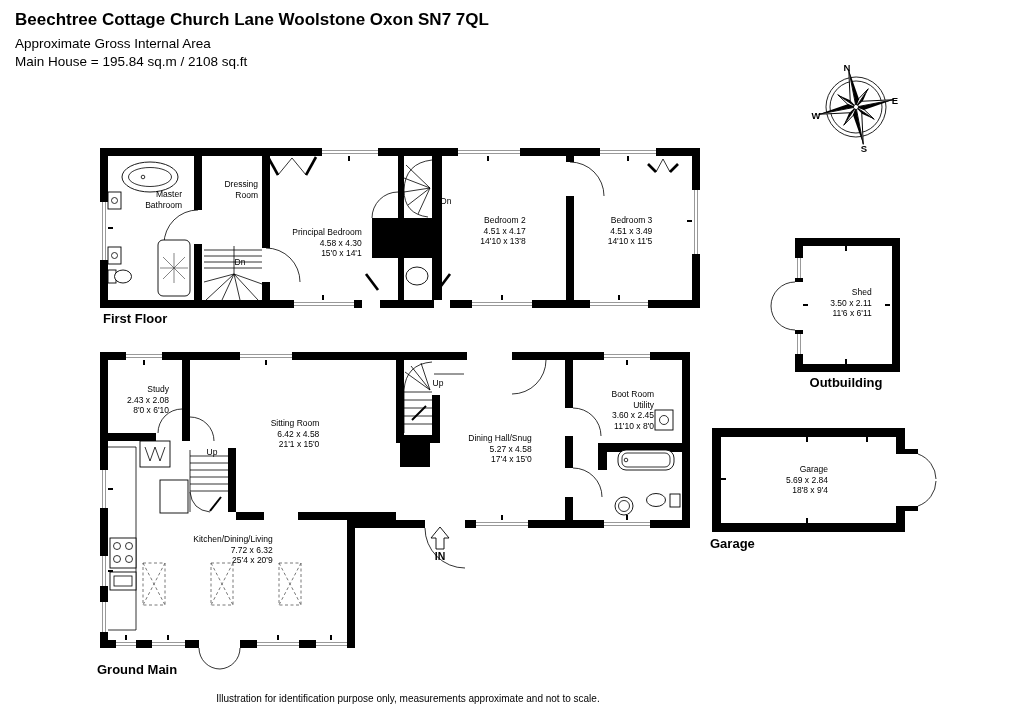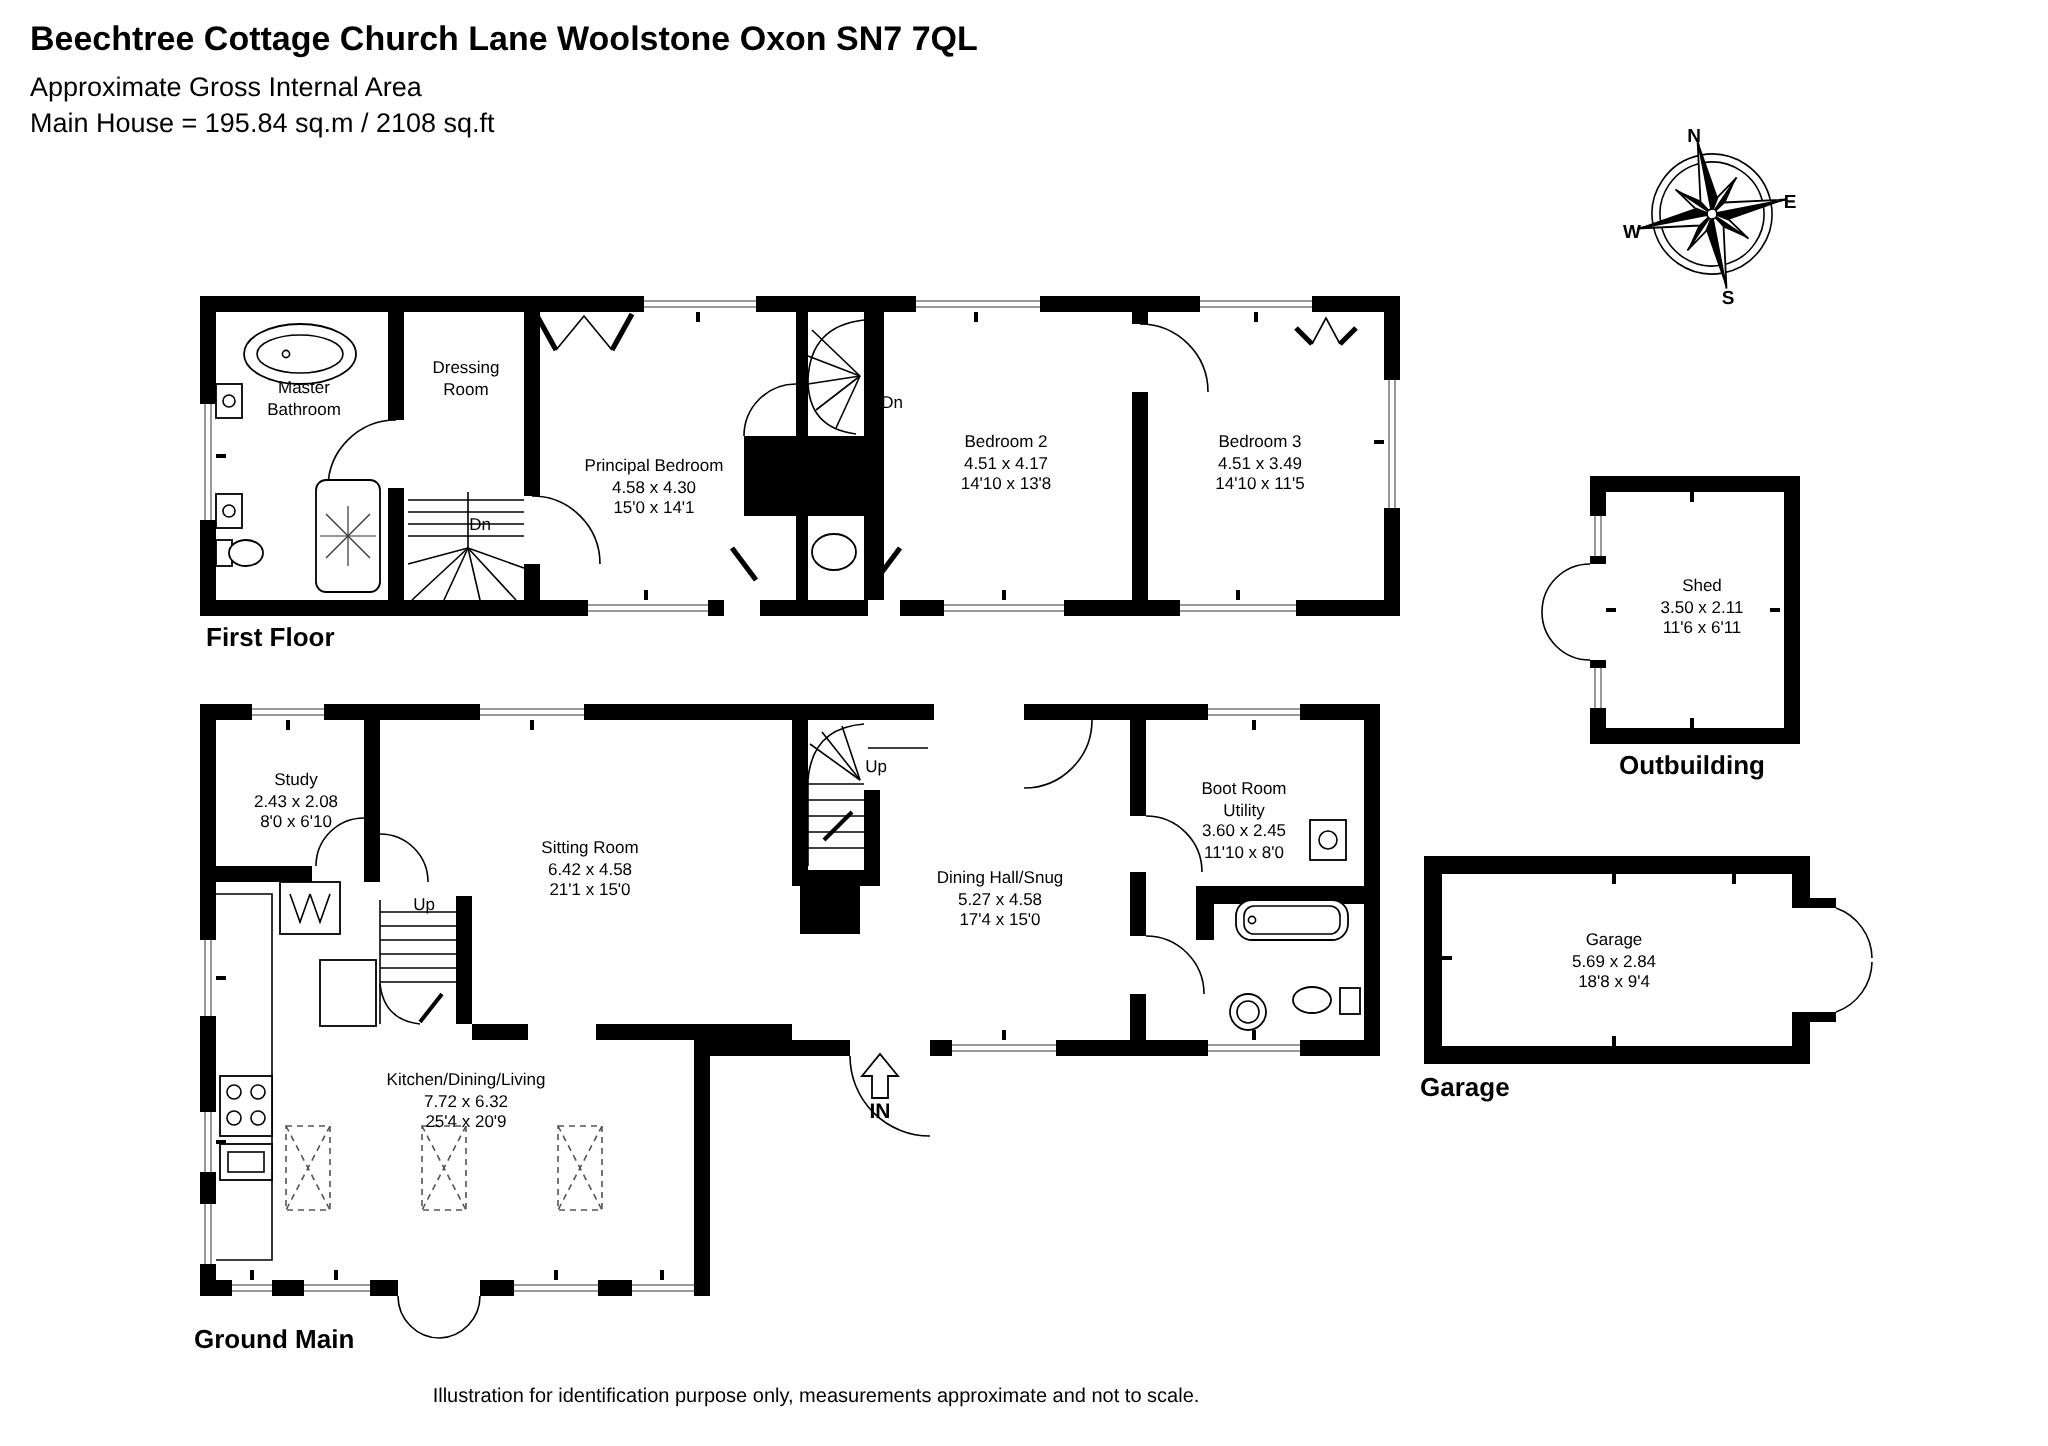--- a/index.html
+++ b/index.html
@@ -14,21 +14,21 @@
   .glass{stroke:#999;stroke-width:1;fill:none}
   .dash{stroke:#555;stroke-width:.8;fill:none;stroke-dasharray:3 2.5}
   .leaf{stroke:#000;stroke-width:2.6}
   .ln2{stroke:#000;stroke-width:2}
   .ctext{font:bold 9.5px "Liberation Sans",sans-serif;fill:#000}
   .header{position:absolute;left:15px;top:10px;width:1024px;}
   .title{font-size:17px;font-weight:bold;margin-bottom:5px}
   .hline{font-size:13.5px;line-height:17.5px}
   .total{font-weight:bold}
   .footer{position:absolute;left:0;top:693px;width:816px;text-align:center;font-size:10px}
-  .rl{position:absolute;transform:translate(-50%,-50%);text-align:center;
+  .rl{position:absolute;transform:translate(-50%,-50%);text-align:right;
       font-size:8.5px;line-height:10.5px;white-space:nowrap}
   .wr{white-space:normal}
   .fl{position:absolute;font-weight:bold;font-size:13px;white-space:nowrap}
   .cen{transform:translateX(-50%)}
   .inl{position:absolute;transform:translate(-50%,-50%);font-weight:bold;font-size:10.5px}
 </style>
 </head>
 <body>
 
 <div class="header">

